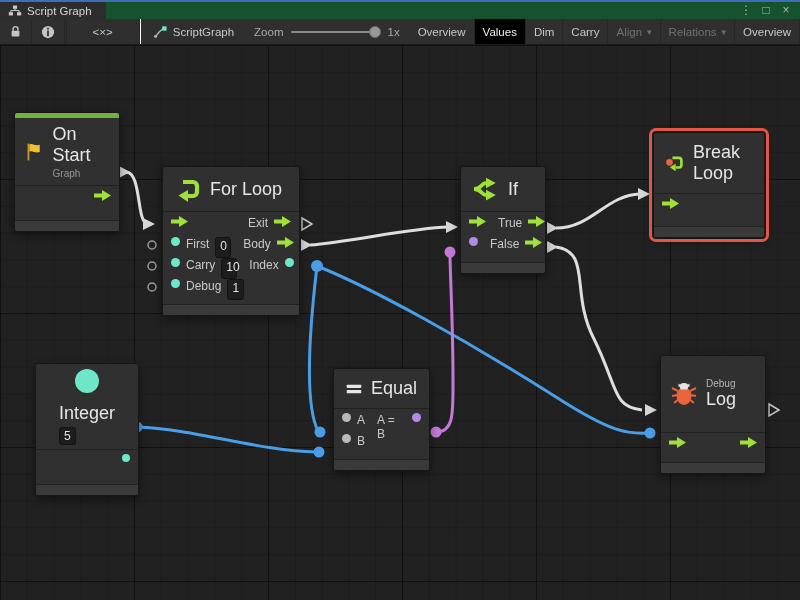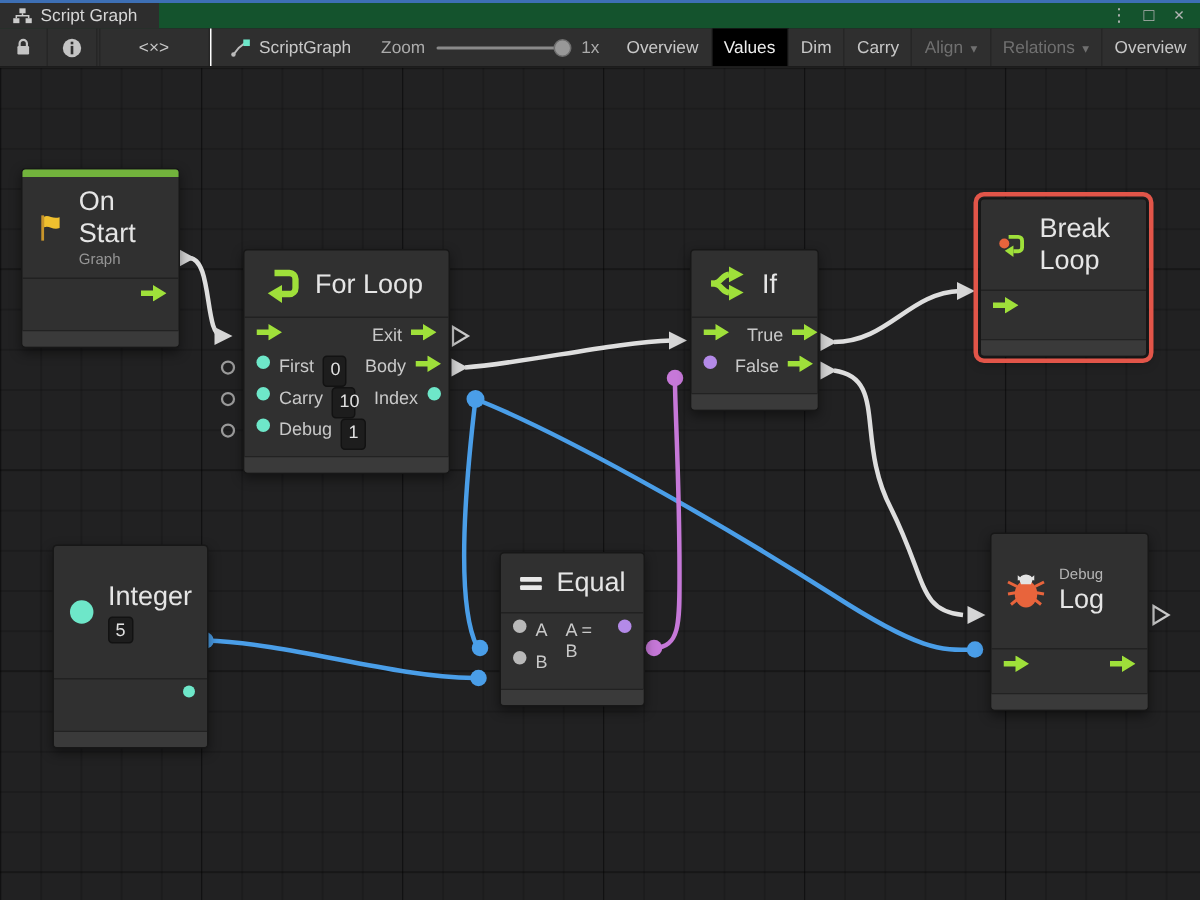--- a/index.html
+++ b/index.html
@@ -297,21 +297,21 @@
           <svg class="flowarrow" width="17" height="11" viewBox="0 0 17 11">
             <path d="M0 3.6h8V0l9 5.5-9 5.5V7.4H0z" fill="#9fe03a"></path>
           </svg>
           <span class="grow"></span>
         </div>
       </div>
       <div class="nfoot"></div>
     </div>
 
     <div class="node" style="left:35px; top:318px; width:104px;">
-      <div class="nhead" style="padding:23px 10px;">
+      <div class="nhead" style="padding:4px 10px;flex-direction:column;">
         <svg width="26" height="26" viewBox="0 0 26 26">
           <circle cx="13" cy="13" r="12" fill="#6ee7c9"></circle>
         </svg>
         <div>
           <div class="ntitle">Integer</div>
           <span class="field" style="display:inline-block;margin-top:3px;">5</span>
         </div>
       </div>
       <div class="nrows">
         <div class="nrow" style="height:26px;">

